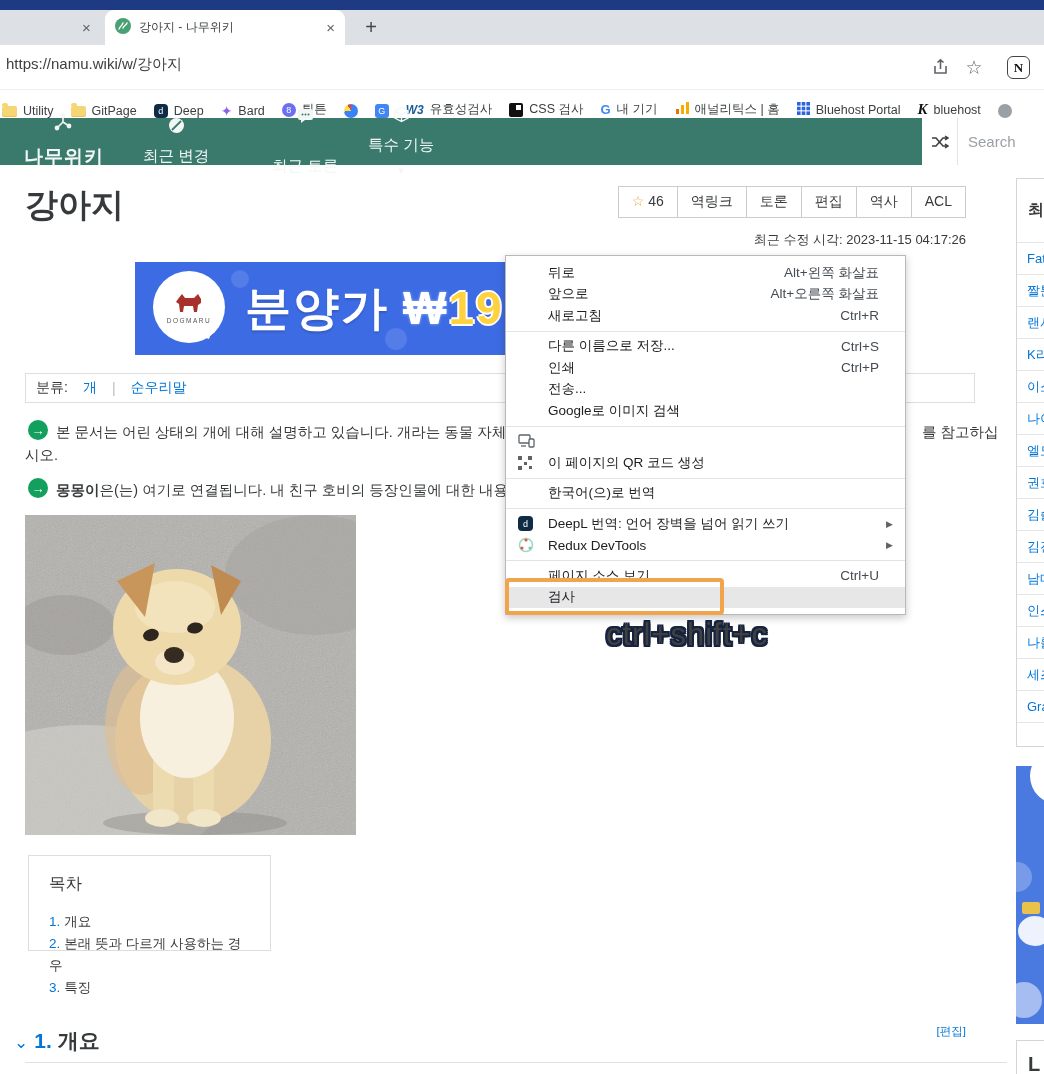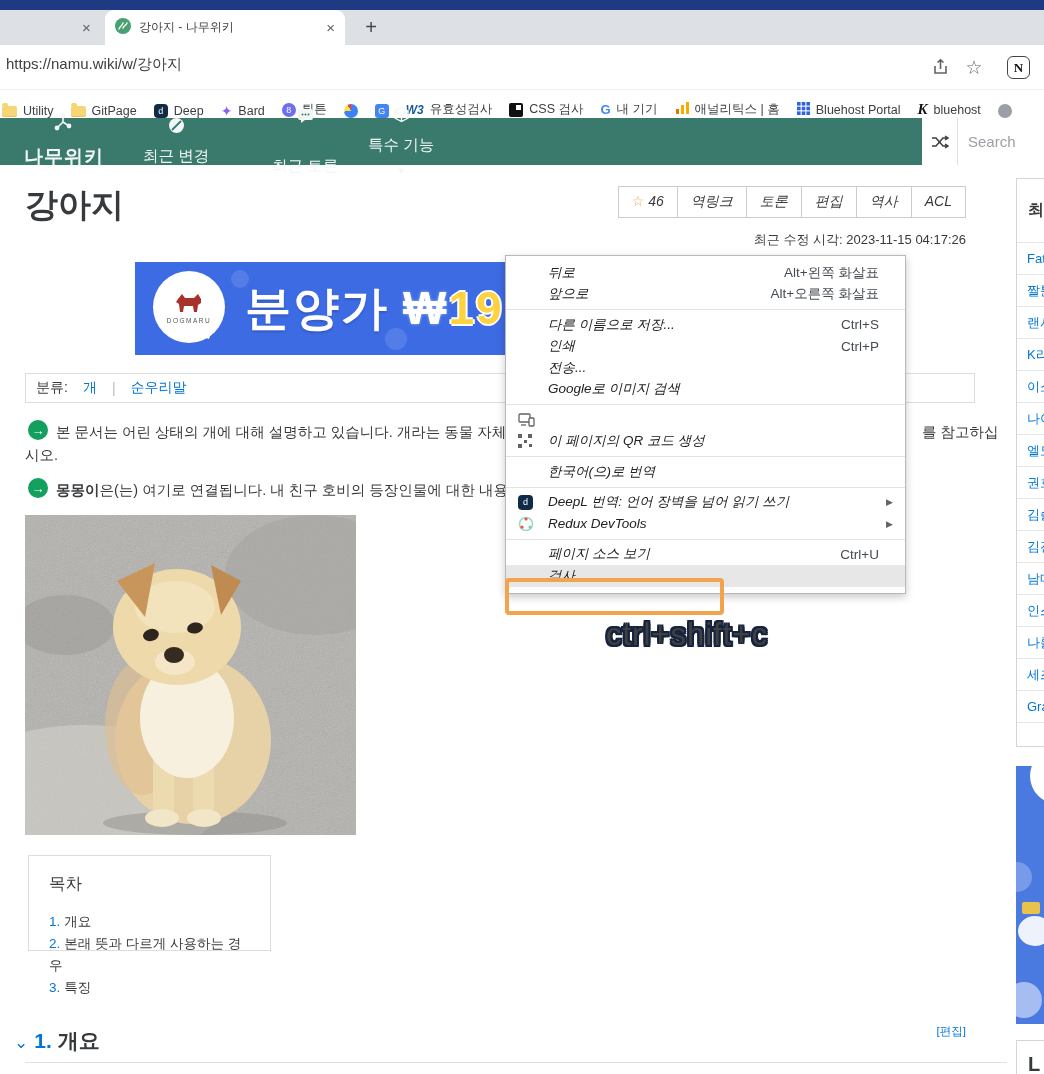--- a/index.html
+++ b/index.html
@@ -58,21 +58,21 @@
   #shuffle-btn { width:36px; height:47px; display:flex; align-items:center; justify-content:center;
     border-right:1px solid #e3e3e3; }
   #search-input { border:none; outline:none; font-size:15px; color:#3c4043; width:78px; padding-left:10px;
     font-family:inherit; }
   #search-input::placeholder { color:#9aa0a6; }
 
   
   #page-title { left:25px; top:183px; font-size:33px; font-weight:bold; color:#373a3c; }
   #btn-group { top:186px; right:78px; display:flex; }
   .wbtn { border:1px solid #ccc; margin-left:-1px; background:#fff; font-size:14px; color:#373a3c;
-    padding:6px 13px; white-space:nowrap;font-style:italic; }
+    padding:6px 13px; white-space:nowrap; }
   .wbtn .star { color:#f0a24b; }
   #last-modified { top:231px; right:78px; font-size:13px; color:#373a3c; }
 
   #ad-banner { left:135px; top:262px; width:740px; height:93px; background:#3d6be4; overflow:hidden; z-index:1; }
   .paw { position:absolute; border-radius:50%; background:#fff; opacity:.12; }
   #ad-bubble { position:absolute; left:18px; top:9px; width:72px; height:72px; background:#fff;
     border-radius:50%; display:flex; flex-direction:column; align-items:center; justify-content:center; }
   #ad-bubble::after { content:""; position:absolute; bottom:-4px; right:8px; width:0; height:0;
     border:8px solid transparent; border-top-color:#fff; transform:rotate(-25deg); }
   #ad-brand { font-size:6.5px; letter-spacing:1.5px; color:#555; margin-top:1px; }
@@ -103,21 +103,21 @@
   #sec-title { color:#373a3c; font-size:21px; font-weight:bold; }
   #edit-link { top:1024px; right:78px; font-size:11.5px; color:#0275d8; }
   #sec-hr { left:25px; top:1062px; width:982px; height:1px; background:#e1e1e1; }
 
   
   #ctx-menu { left:505px; top:255px; width:401px; background:#fff; border:1px solid #b8b8b8;
     box-shadow:0 3px 8px rgba(0,0,0,.22); padding:6px 0; z-index:50; }
   .cm-row { display:flex; align-items:center; height:21.5px; padding:0 12px; font-size:13.5px; color:#202124; }
   .cm-row.hl { background:#e7e7e8; }
   .cm-ics { width:30px; display:flex; align-items:center; }
-  .cm-label { flex:1; white-space:nowrap;font-style:italic; }
+  .cm-label { flex:1; white-space:nowrap; }
   .cm-sc { color:#454b52; white-space:nowrap; padding-right:14px; }
   .cm-arrow { color:#5f6368; font-size:9px; }
   .cm-sep { height:1px; background:#e3e3e3; margin:4px 0; }
   .ic-deepl-m { width:15px; height:15px; background:#0f2b46; border-radius:4px; color:#fff; font-size:9px;
     display:flex; align-items:center; justify-content:center; }
 
   #orange-box { left:505px; top:578px; width:219px; height:37px; border:4px solid #f2a44c;
     border-radius:4px; z-index:60; }
   #annotation { left:606px; top:617px; z-index:70; font-size:31px; font-weight:normal; color:#404040;
     letter-spacing:1px;
@@ -384,20 +384,25 @@
   <div class="cm-row">
       <span class="cm-ics"></span>
       <span class="cm-label">뒤로</span>
       <span class="cm-sc">Alt+왼쪽 화살표</span>
     </div>
   <div class="cm-row">
       <span class="cm-ics"></span>
       <span class="cm-label">앞으로</span>
       <span class="cm-sc">Alt+오른쪽 화살표</span>
     </div>
+  <div class="cm-row">
+      <span class="cm-ics"></span>
+      <span class="cm-label">새로고침</span>
+      <span class="cm-sc">Ctrl+R</span>
+    </div>
   <div class="cm-sep"></div>
   <div class="cm-row">
       <span class="cm-ics"></span>
       <span class="cm-label">다른 이름으로 저장...</span>
       <span class="cm-sc">Ctrl+S</span>
     </div>
   <div class="cm-row">
       <span class="cm-ics"></span>
       <span class="cm-label">인쇄</span>
       <span class="cm-sc">Ctrl+P</span>

